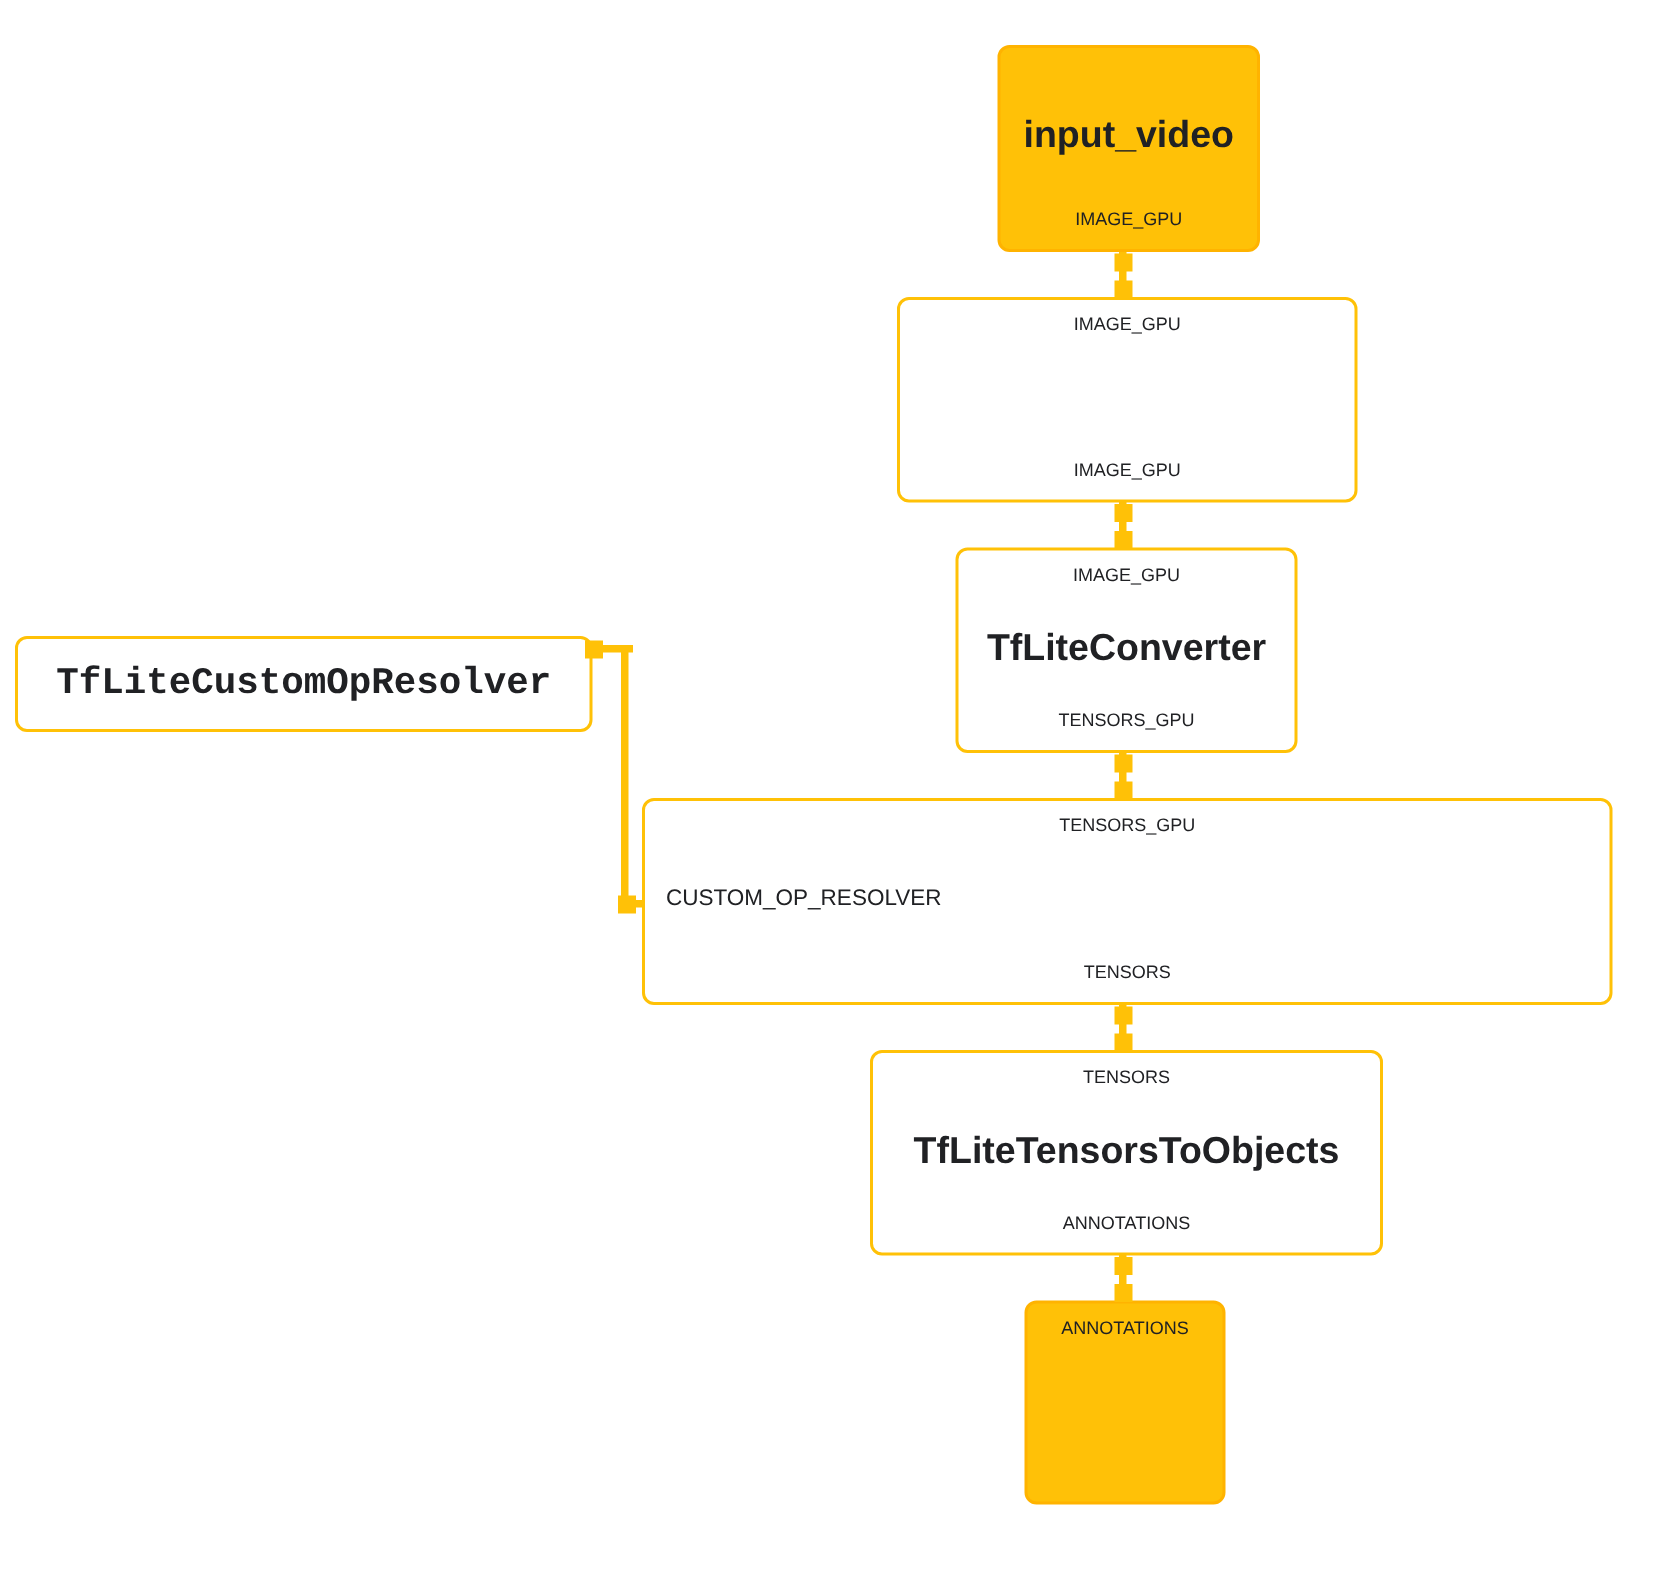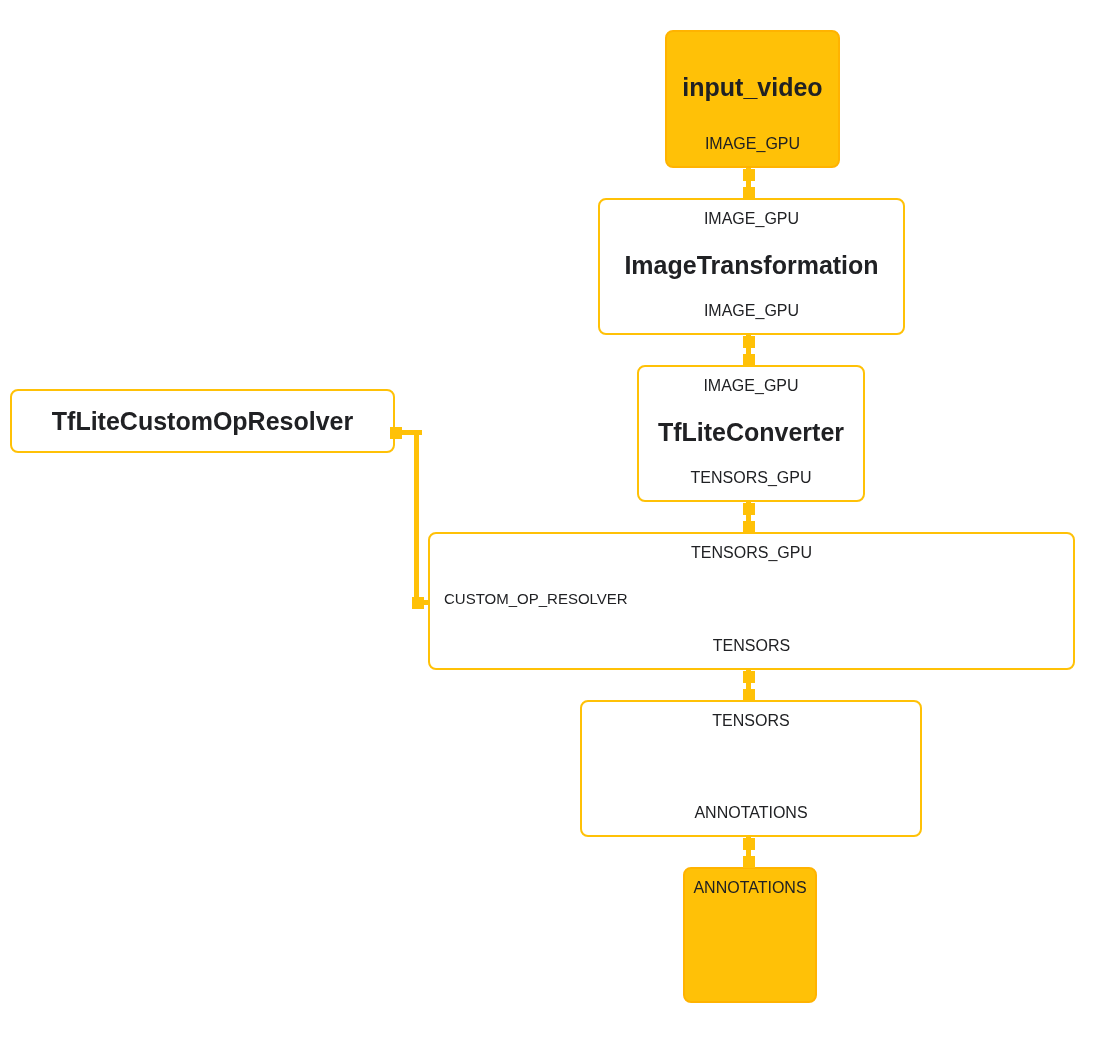--- a/index.html
+++ b/index.html
@@ -35,21 +35,21 @@
     border: 2px solid #FFB300;
   }
   .node-title {
     font-weight: bold;
     font-size: 25px;
     color: #202124;
     white-space: nowrap;
     line-height: 1.2;
   }
   .port-label {
-    font-size: 16px;
+    font-size: 12px;
     color: #202124;
     white-space: nowrap;
     line-height: 1.2;
   }
   .side-port-label {
     font-size: 15px;
   }
   .grow-center {
     flex: 1;
     display: flex;
@@ -122,44 +122,44 @@
 
   <div class="node filled" style="left:665px;top:30px;width:175px;height:138px;">
     <div class="grow-center">
       <span class="node-title">input_video</span>
     </div>
     <span class="port-label">IMAGE_GPU</span>
   </div>
 
   <div class="node white" style="left:598px;top:198px;width:307px;height:137px;">
     <span class="port-label">IMAGE_GPU</span>
-    <span class="node-title">ImageTransformation</span>
     <span class="port-label">IMAGE_GPU</span>
   </div>
 
   <div class="node white" style="left:637px;top:365px;width:228px;height:137px;">
     <span class="port-label">IMAGE_GPU</span>
     <span class="node-title">TfLiteConverter</span>
     <span class="port-label">TENSORS_GPU</span>
   </div>
 
-  <div class="node white single-title" style="left:10px;top:389px;width:385px;height:64px;flex-direction:row;justify-content:center;">
+  <div class="node white single-title" style="left:10px;top:424px;width:385px;height:64px;flex-direction:row;justify-content:center;font-family:Liberation Mono, monospace;">
     <span class="node-title">TfLiteCustomOpResolver</span>
   </div>
 
   <div class="node white" style="left:428px;top:532px;width:647px;height:138px;">
     <span class="port-label">TENSORS_GPU</span>
     <div class="mid-row">
       <span class="port-label side-port-label">CUSTOM_OP_RESOLVER</span>
     </div>
     <span class="port-label">TENSORS</span>
   </div>
 
   <div class="node white" style="left:580px;top:700px;width:342px;height:137px;">
     <span class="port-label">TENSORS</span>
+    <span class="node-title">TfLiteTensorsToObjects</span>
     <span class="port-label">ANNOTATIONS</span>
   </div>
 
   <div class="node filled" style="left:683px;top:867px;width:134px;height:136px;">
     <span class="port-label">ANNOTATIONS</span>
   </div>
 
 </div>
 
 </body></html>

